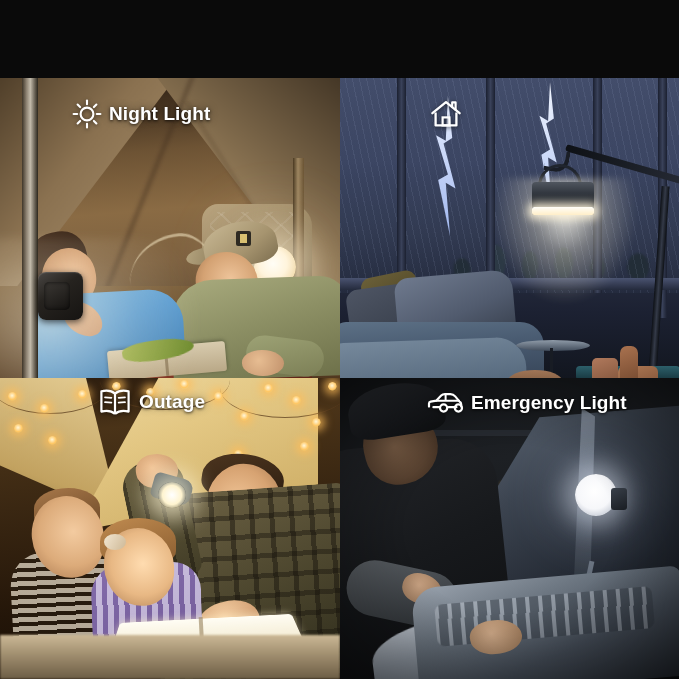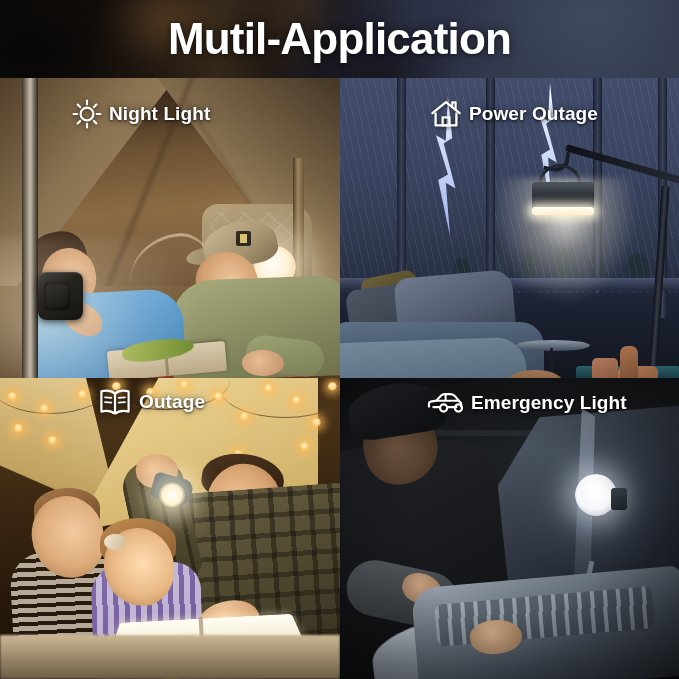--- a/index.html
+++ b/index.html
@@ -743,24 +743,20 @@
     position: absolute; inset: 0;
     background: radial-gradient(ellipse 78% 70% at 50% 50%, rgba(0,0,0,0) 40%, rgba(0,0,0,.55) 100%);
     pointer-events: none;
   }
 </style>
 </head>
 <body>
 
 <div id="page">
 
-  <div class="header">
-    <div class="header-blurfx"></div>
-    <div class="header-title">Mutil-Application</div>
-  </div>
 
   <div class="grid">
 
     <div class="panel">
       <div class="scene tent-bg">
         <div class="tent-canopyL"></div>
         <div class="tent-canopyR"></div>
         <div class="tent-seam"></div>
         <div class="tent-seam2"></div>
         <div class="tent-floor"></div>
@@ -844,21 +840,20 @@
         <div class="bed-pot2"></div>
       </div>
 
       <div class="label lbl-tr">
         <svg class="ico" width="32" height="30" viewBox="0 0 32 30">
           <path d="M2.4 14.2 L16 3.2 L29.6 14.2" fill="none" stroke="#ffffff" stroke-width="2.3" stroke-linecap="round" stroke-linejoin="round"></path>
           <path d="M5.6 13.4 L5.6 26.4 L26.4 26.4 L26.4 13.4" fill="none" stroke="#ffffff" stroke-width="2.3" stroke-linejoin="round"></path>
           <rect x="12.6" y="18.4" width="6.8" height="8" fill="none" stroke="#ffffff" stroke-width="2.2"></rect>
           <path d="M22.2 8.6 L22.2 3.4 L25.6 3.4 L25.6 11.4" fill="none" stroke="#ffffff" stroke-width="2.2" stroke-linejoin="round"></path>
         </svg>
-        <span class="txt">Power Outage</span>
       </div>
     </div>
 
     <div class="panel">
       <div class="scene rd-bg">
         <div class="rd-sheetL"></div>
         <div class="rd-sheet"></div>
 
         <div class="rd-lights">
           <div class="rd-wire" style="left:-10px; top:6px; width:120px;"></div>

